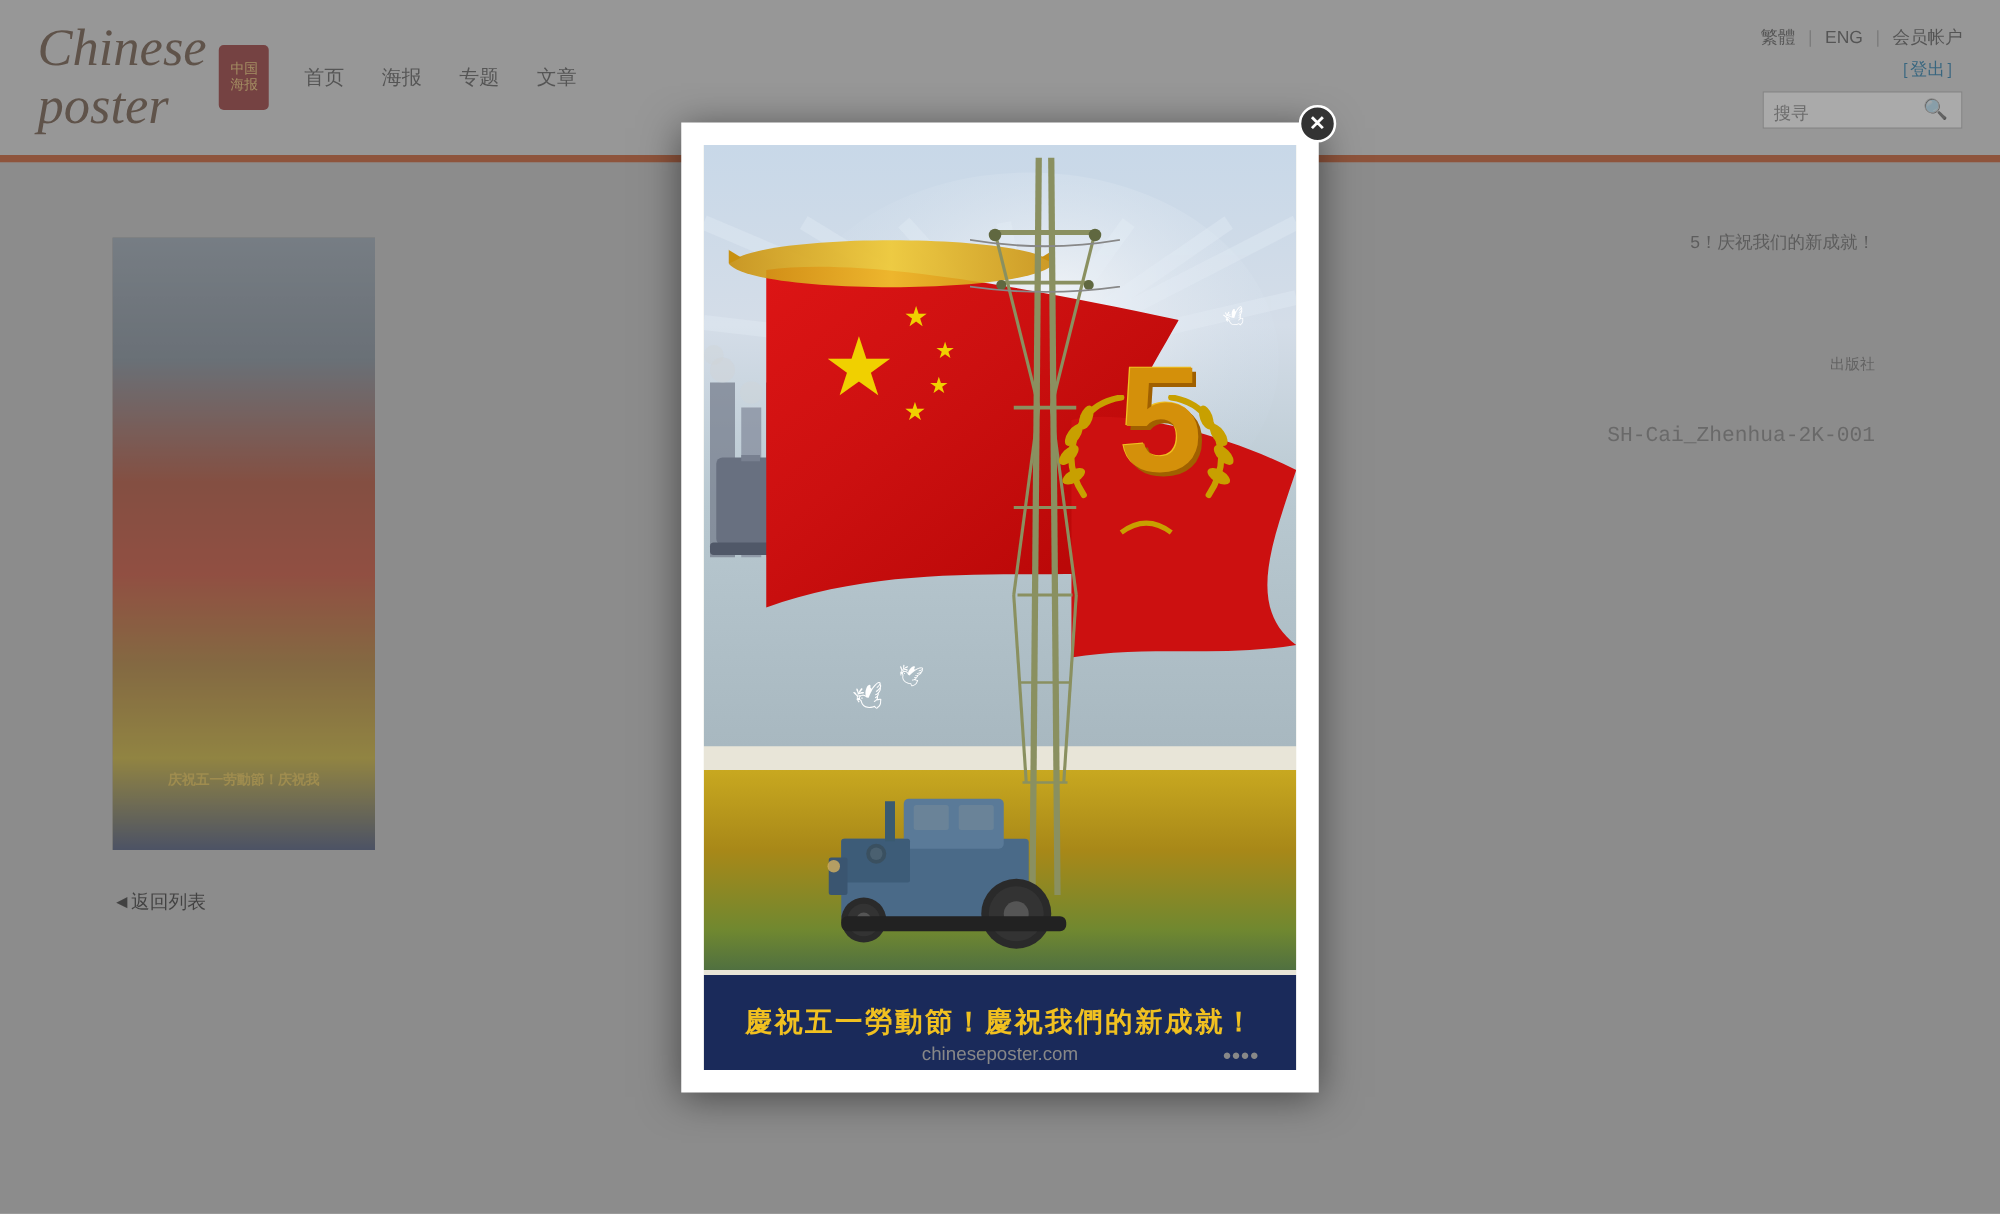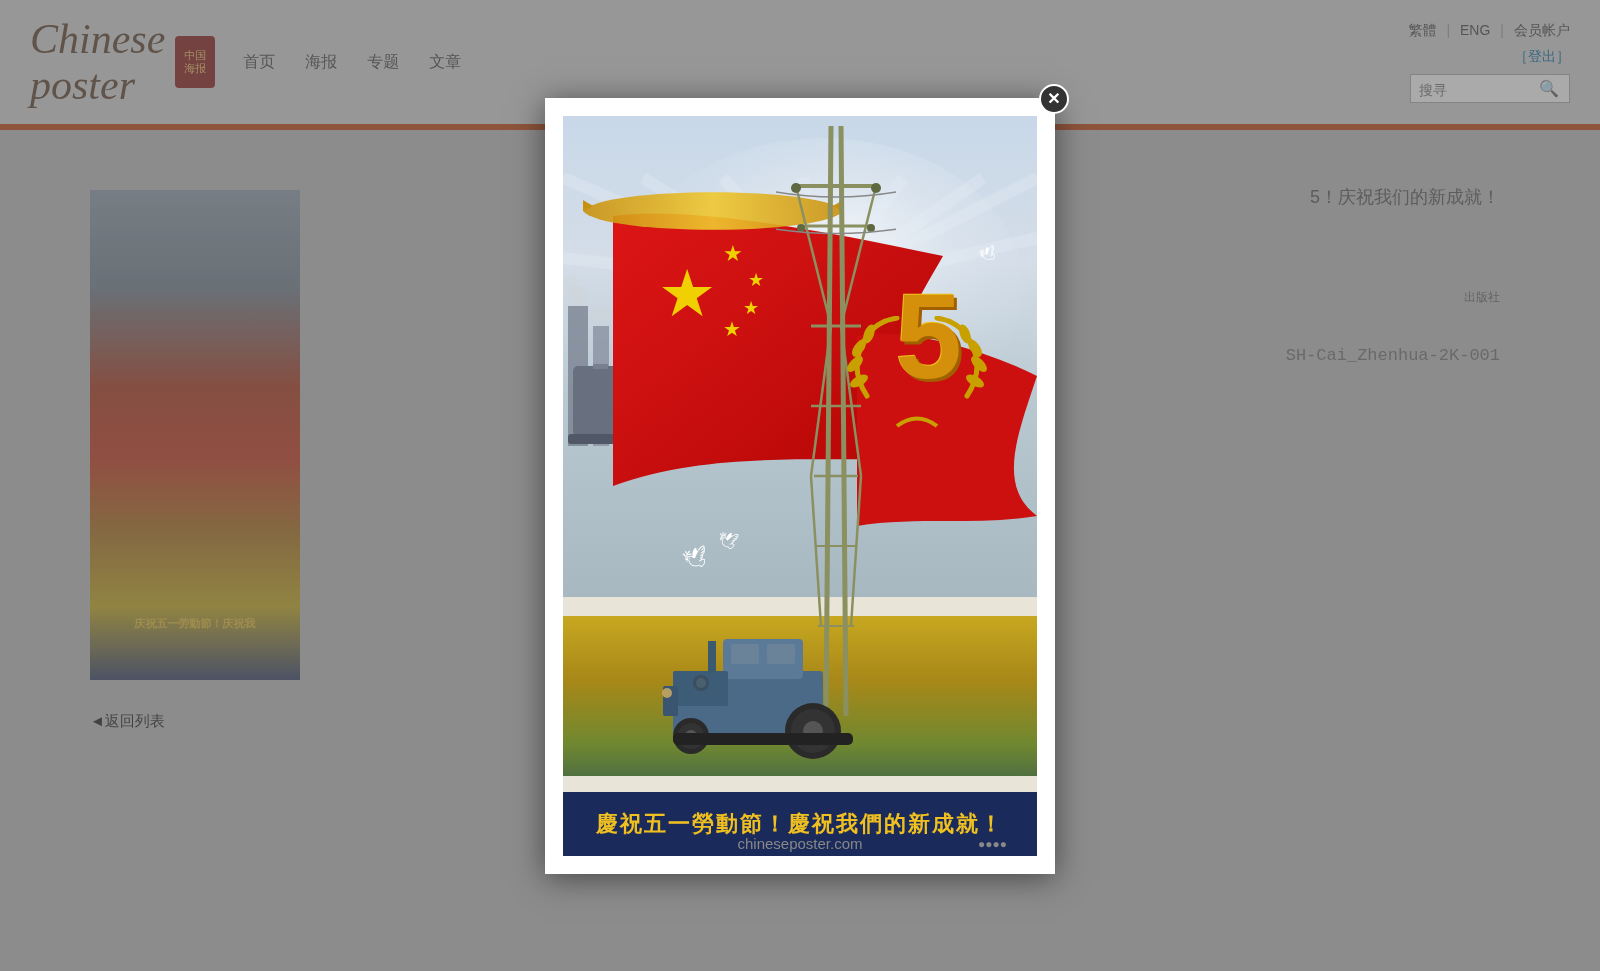--- a/index.html
+++ b/index.html
@@ -134,21 +134,21 @@
     }
 
     .bg-text-area {
       position: absolute;
       top: 55px;
       right: 100px;
       text-align: right;
     }
 
     .bg-title {
-      font-size: 18px;
+      font-size: 14px;
       color: #444;
       margin-bottom: 80px;
     }
 
     .bg-publisher {
       font-size: 12px;
       color: #555;
       margin-bottom: 40px;
     }
 
@@ -229,21 +229,21 @@
       position: absolute;
       bottom: 80px; left: 0; right: 0;
       height: 160px;
       background: linear-gradient(180deg, #c8a820 0%, #a88818 40%, #708830 80%, #507040 100%);
     }
 
     
     .poster-banner {
       position: absolute;
       bottom: 0; left: 0; right: 0;
-      height: 64px;
+      height: 76px;
       background: #1a2a5a;
       display: flex;
       align-items: center;
       justify-content: center;
     }
 
     .poster-banner-text {
       color: #f0c020;
       font-size: 22px;
       font-weight: bold;

